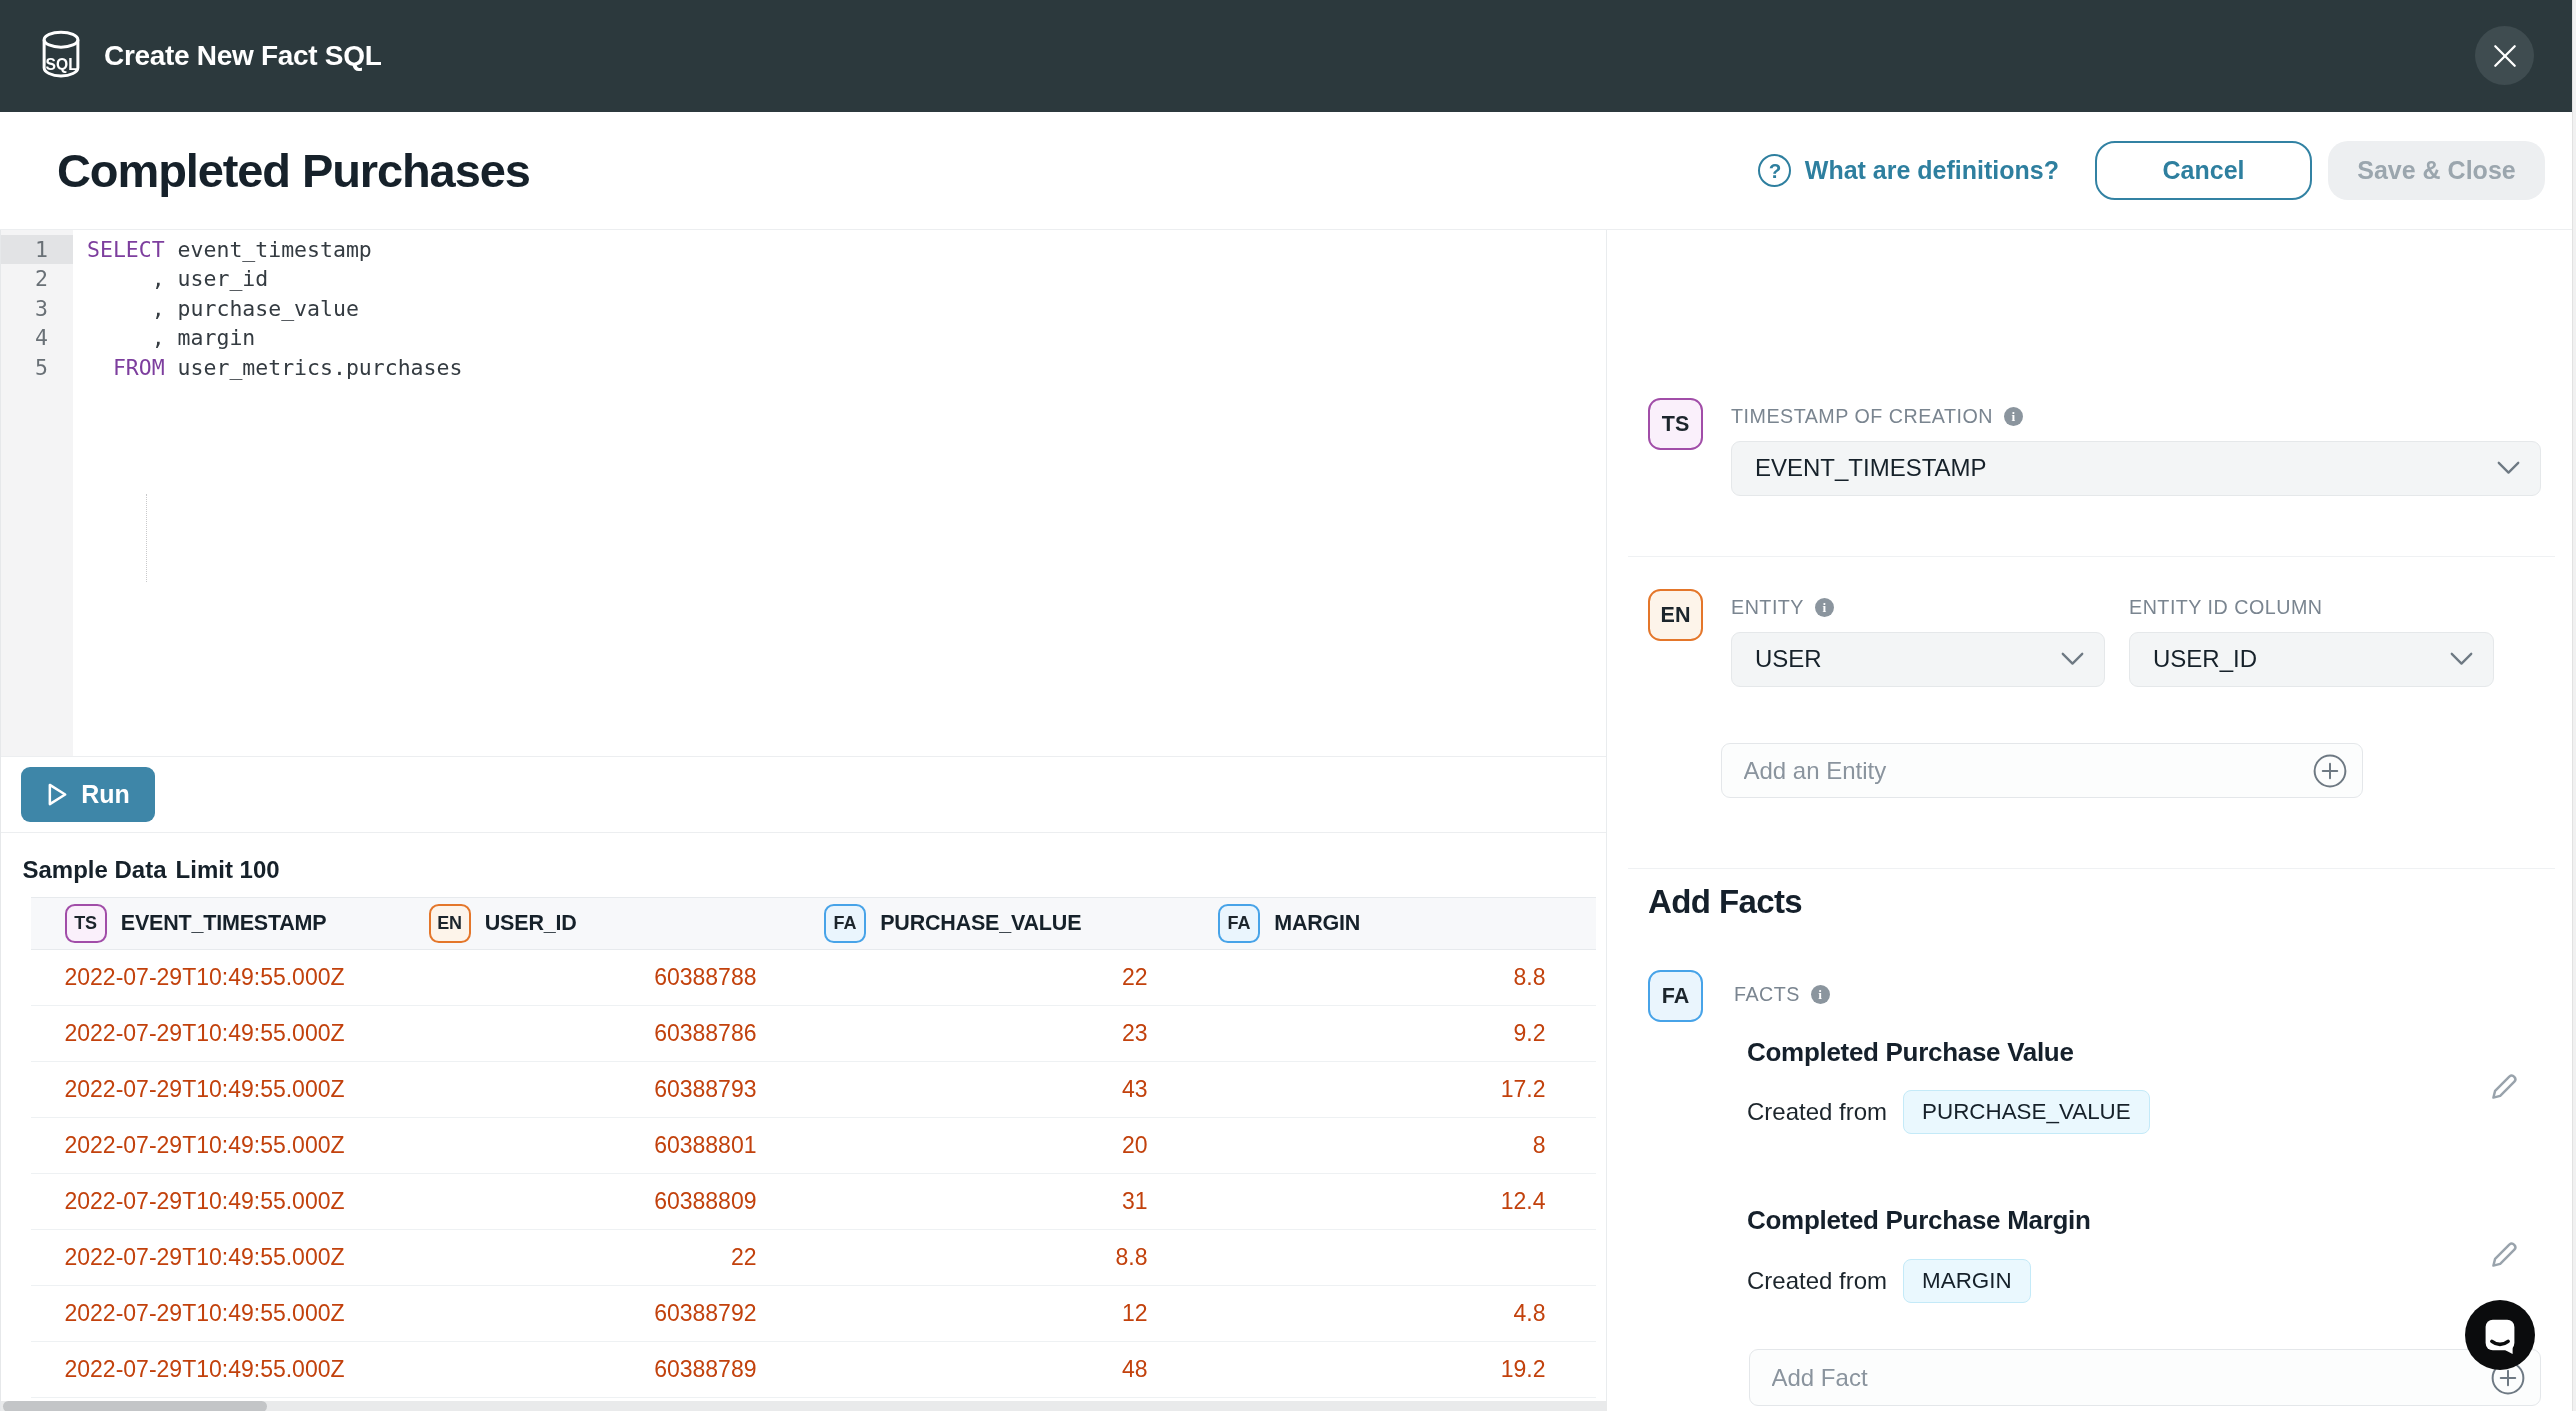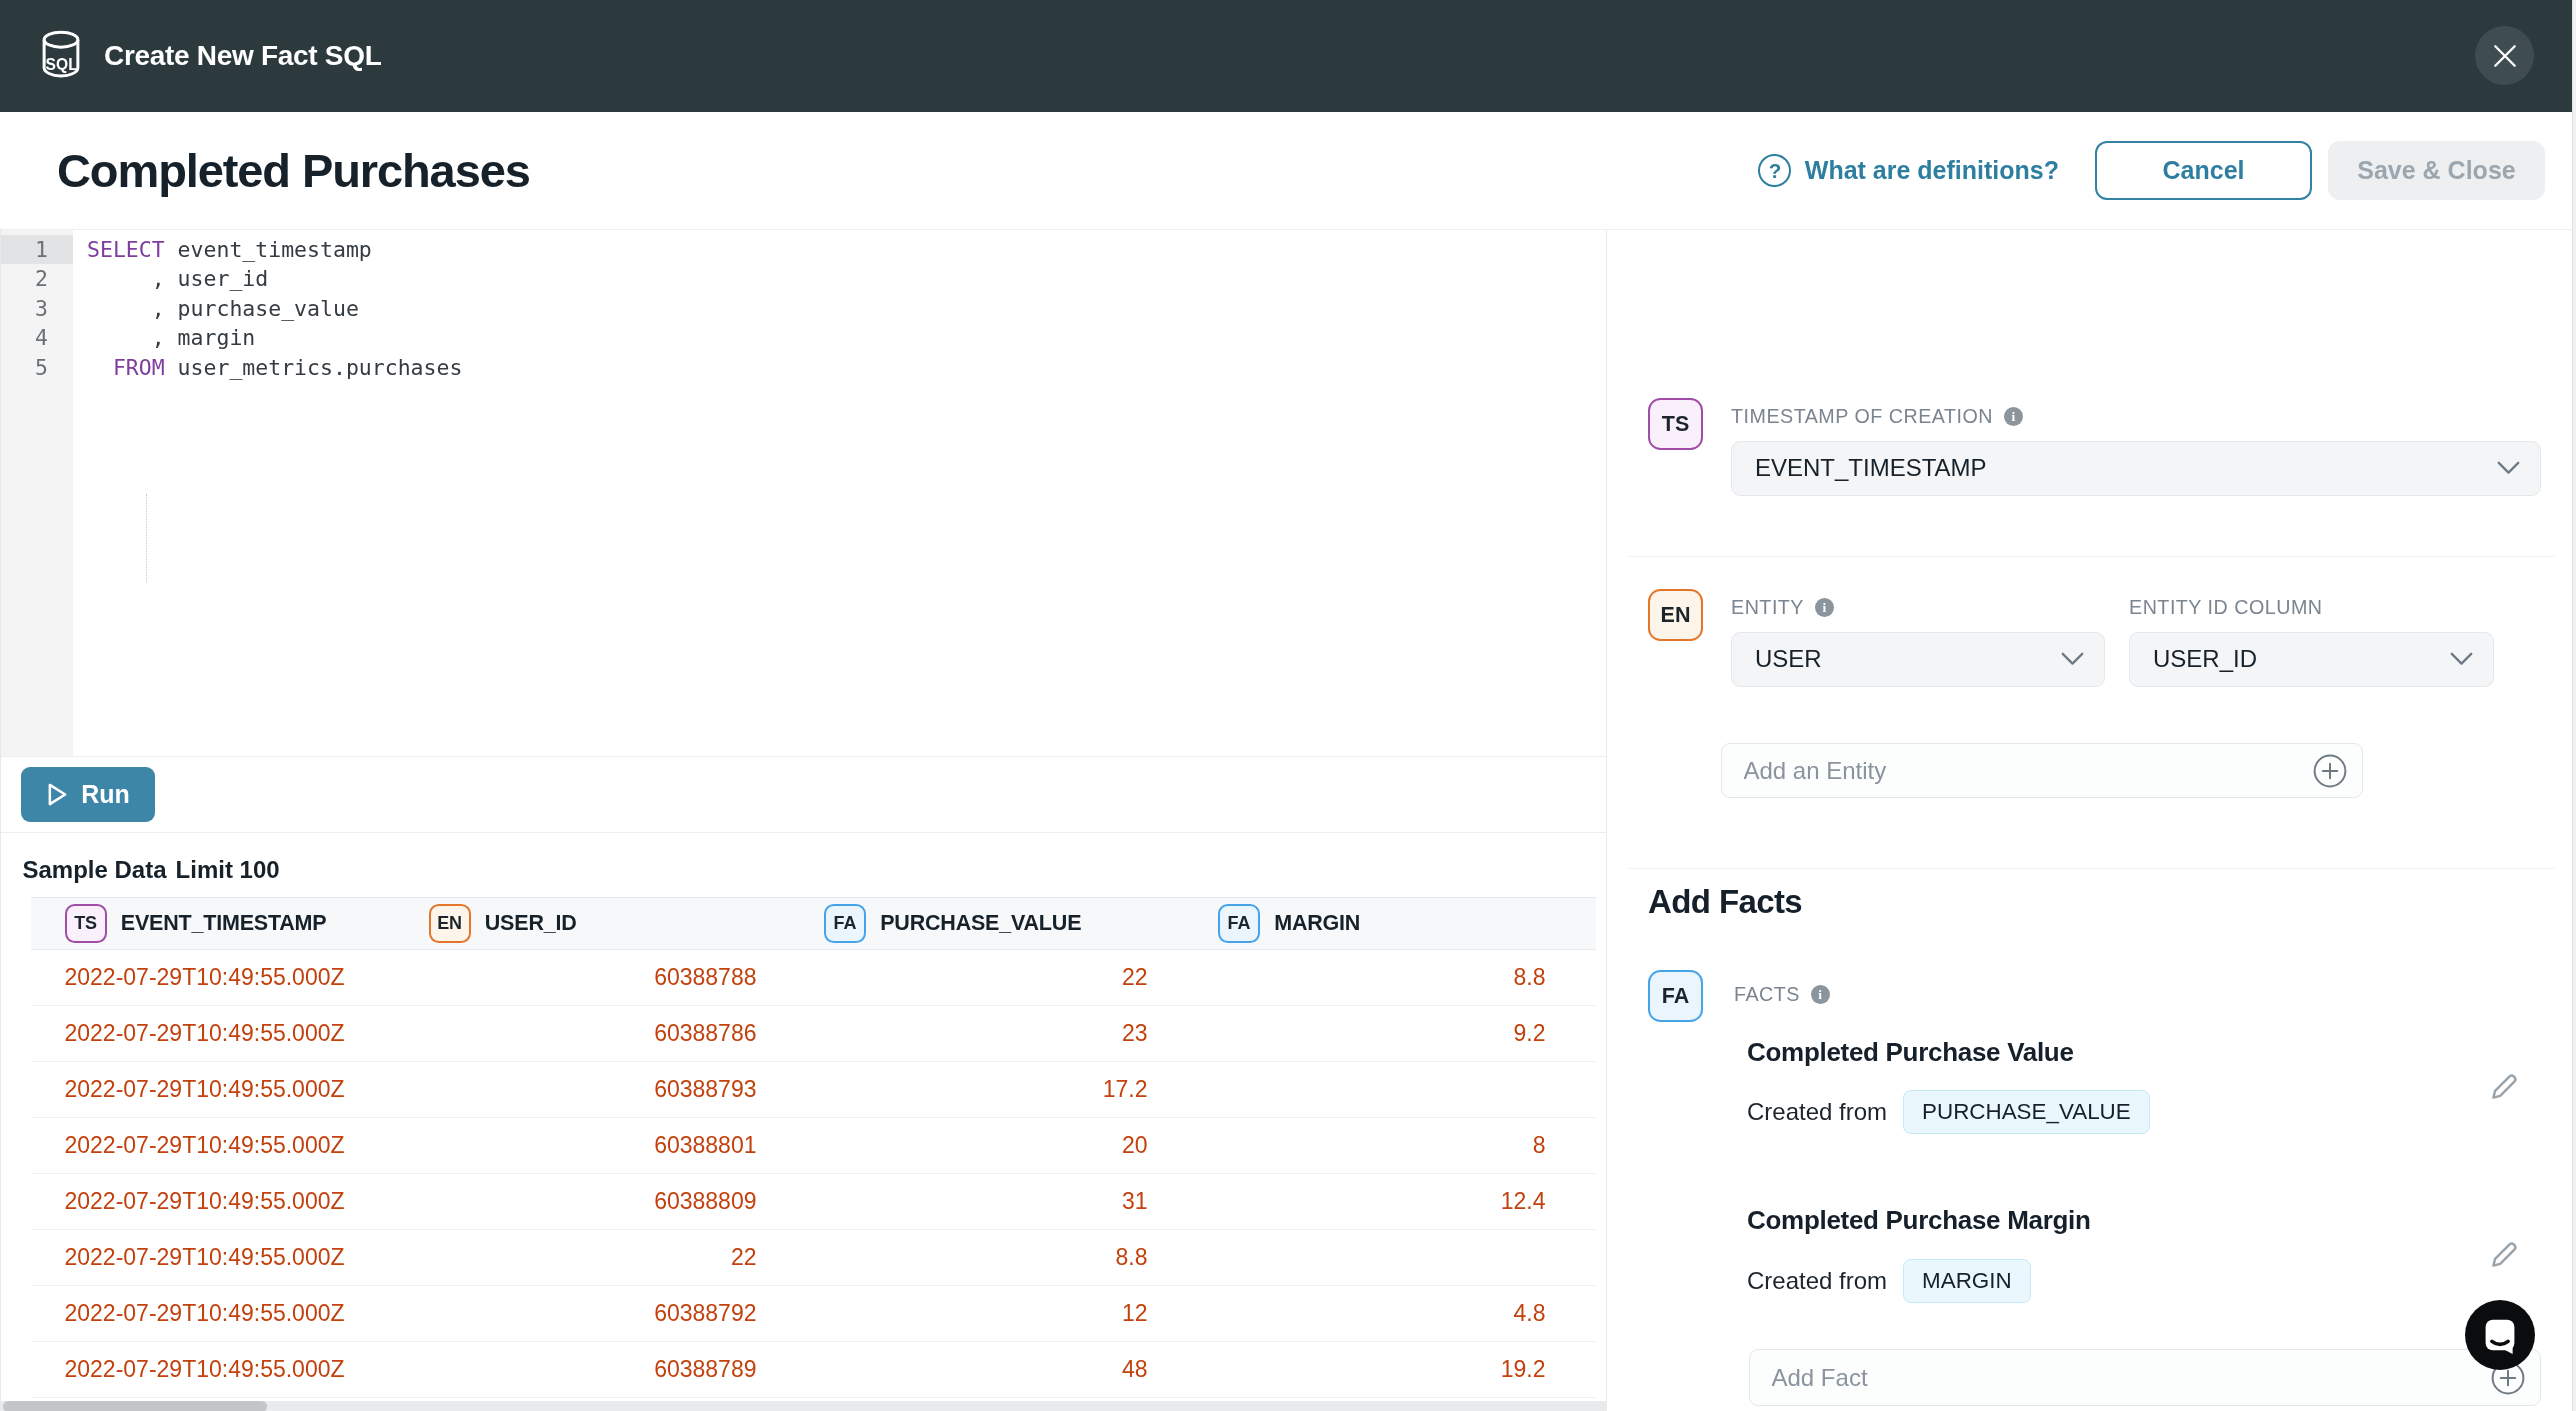--- a/index.html
+++ b/index.html
@@ -15,21 +15,21 @@
                background:#3f4c50; display:flex; align-items:center; justify-content:center; cursor:pointer; }
 
   
   .title-row { position:absolute; left:0; top:112px; width:2572px; height:118px; background:#fff;
                border-bottom:1.8px solid #eceef0; display:flex; align-items:center; }
   .page-title { font-size:47px; font-weight:bold; letter-spacing:-1.1px; color:#16212a; margin-left:57px; }
   .title-actions { position:absolute; right:27px; top:0; height:100%; display:flex; align-items:center; }
   .help-link { display:flex; align-items:center; gap:13.4px; color:#2e7f9f; font-size:25px; font-weight:bold; cursor:pointer; }
   .help-q { width:33px; height:33px; border:2.7px solid #2e7f9f; border-radius:50%;
             display:flex; align-items:center; justify-content:center; font-size:20.6px; font-weight:bold; }
-  .btn { height:59px; border-radius:12px; font-size:25px; font-weight:bold; display:flex; align-items:center;
+  .btn { height:59px; border-radius:20px; font-size:25px; font-weight:bold; display:flex; align-items:center;
          justify-content:center; cursor:pointer; }
   .btn-cancel { width:217px; margin-left:36px; border:2.2px solid #3282a3; color:#2e7f9f; background:#fff; }
   .btn-save { width:217px; margin-left:16px; background:#edeff1; color:#9ba6ae; }
 
   
   .left-panel { position:absolute; left:0; top:230px; width:1607px; height:1182px; background:#fff;
                 border-right:1.8px solid #e9ecee; border-left:1.8px solid #e6e8ea; }
   .editor { position:absolute; left:0; top:0; width:100%; height:526px; }
   .gutter { position:absolute; left:0; top:0; width:72px; height:526px; background:#f4f4f5; }
   .gnum { width:72px; height:29.5px; line-height:29.5px; text-align:right; padding-right:25px;
@@ -199,20 +199,21 @@
       </div>
     <div class="trow">
         <div>2022-07-29T10:49:55.000Z</div>
           <div>60388786</div>
           <div>23</div>
           <div>9.2</div>
       </div>
         <div class="trow">
         <div>2022-07-29T10:49:55.000Z</div>
           <div>60388793</div>
+          <div>43</div>
           <div>17.2</div>
       </div>
         <div class="trow">
         <div>2022-07-29T10:49:55.000Z</div>
           <div>60388801</div>
           <div>20</div>
           <div>8</div>
       </div>
         <div class="trow">
         <div>2022-07-29T10:49:55.000Z</div>

